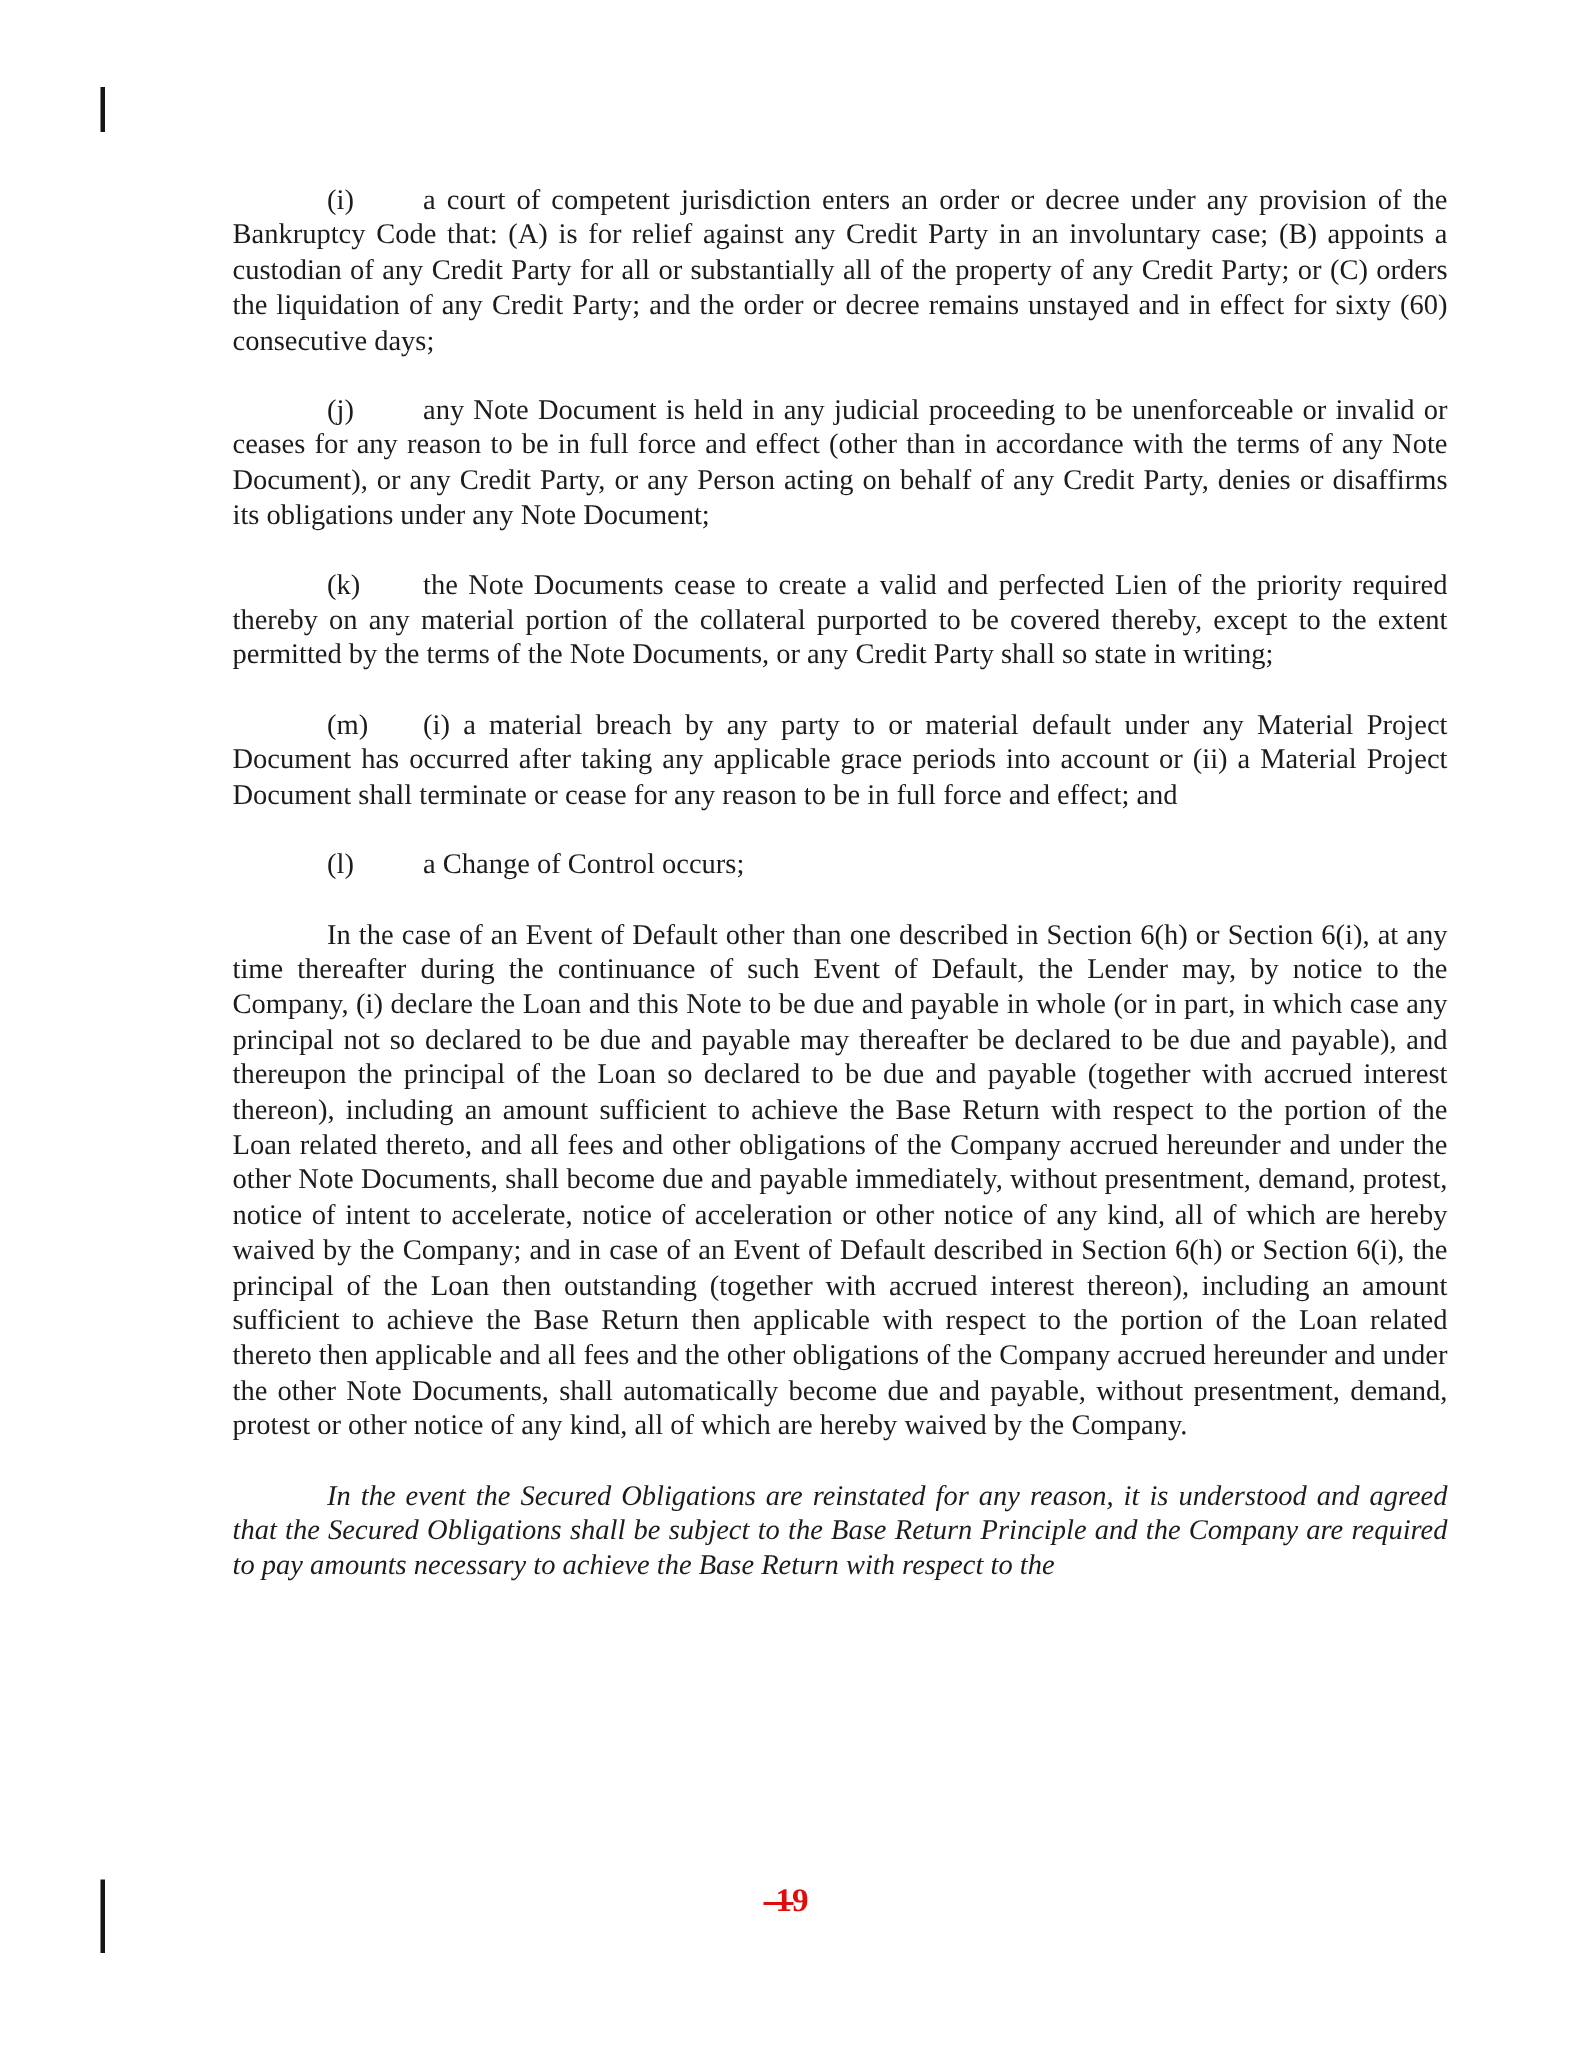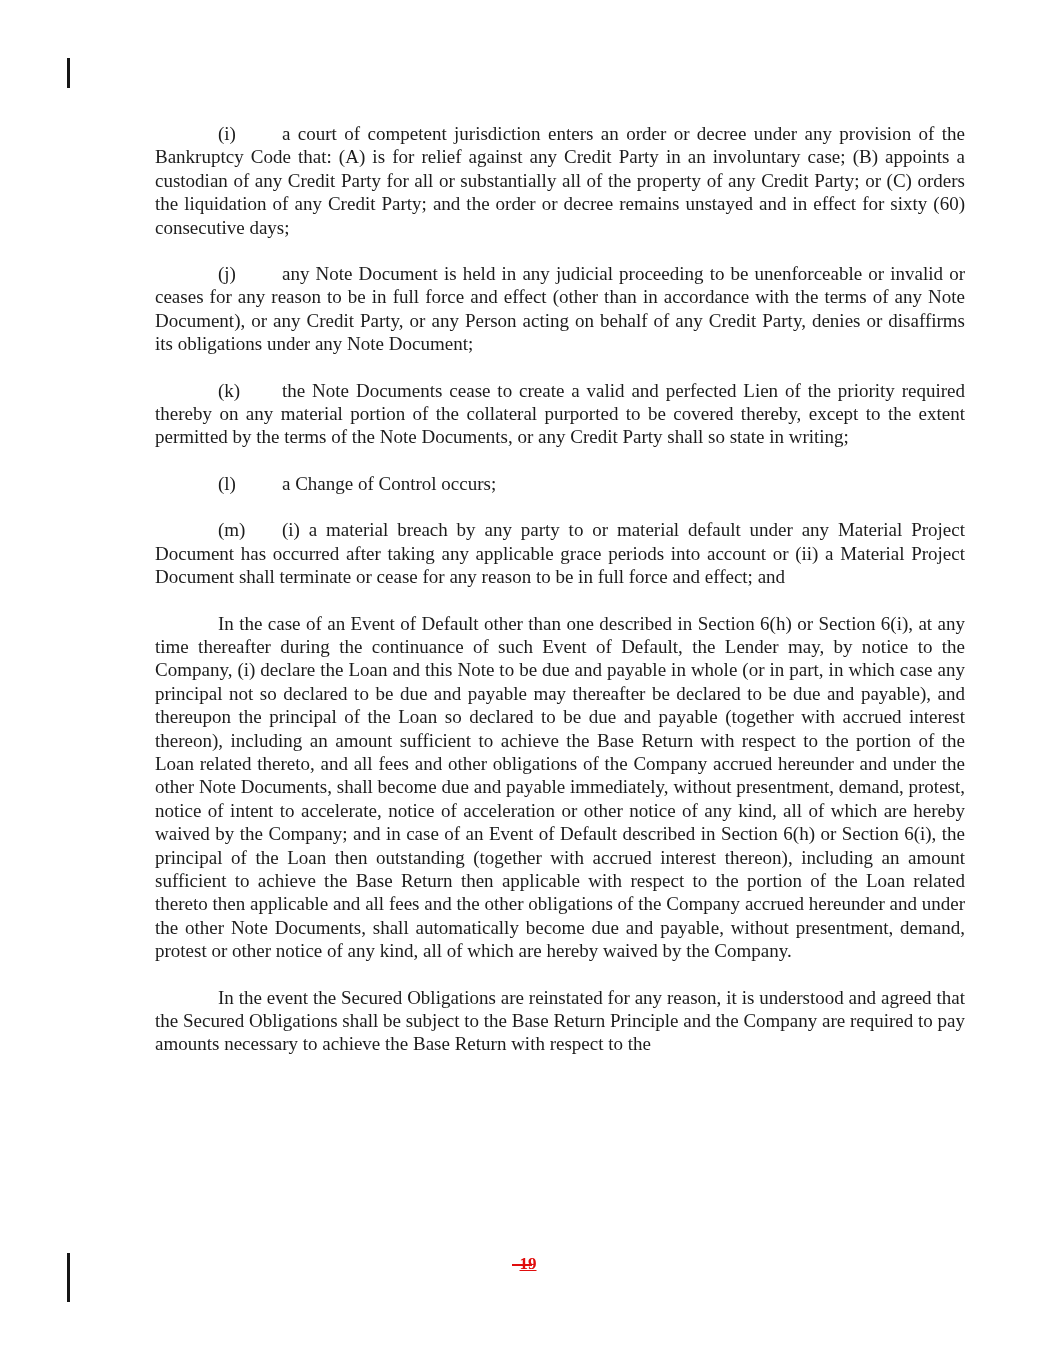--- a/index.html
+++ b/index.html
@@ -14,57 +14,56 @@
   .doc-body {
     position:absolute;
     left:123px; top:122px;
     width:810px;
     font-size:19px;
     line-height:23.4px;
     text-align:justify;
     margin-left:32px;
   }
   .para { margin:0 0 23px 0; text-indent:63px; }
-  .para:last-child { margin-bottom:0; }
+  .para:last-child { margin-bottom:0;font-style:italic; }
   .para .label { display:inline-block; width:64px; text-indent:0; }
   .run { text-decoration:none; }
   .run.u { }
   .revbar { position:absolute; width:3px; background:#161616; }
   .footer {
     position:absolute;
     left:123px; top:1254px; width:810px;
     text-align:center;
   }
   .pagenum {
     position:relative;
     display:inline-block;
     color:var(--accent,#e00d0d);
-    font-size:17px;
+    font-size:22px;
     font-weight:bold;
-    text-decoration:underline;
     padding:0 2px;
   }
   .pagenum::before {
     content:"";
     position:absolute;
     left:-6px; width:20px;
     top:52%; height:0;
     border-top:2px solid var(--accent,#e00d0d);
   }
 </style>
 </head>
 <body>
 
 <div class="page">
   <div class="doc-body" id="doc-body">
       <p class="para"><span class="label">(i)</span><span class="run">a court of competent jurisdiction enters an order or decree under any provision of the Bankruptcy Code that: (A) is for relief against any Credit Party in an involuntary case; (B) appoints a custodian of any Credit Party for all or substantially all of the property of any Credit Party; or (C) orders the liquidation of any Credit Party; and the order or decree remains unstayed and in effect for sixty (60) consecutive days;</span></p>
       <p class="para"><span class="label">(j)</span><span class="run">any Note Document is held in any judicial proceeding to be unenforceable or invalid or ceases for any reason to be in full force and effect (other than in accordance with the terms of any Note Document), or any Credit Party, or any Person acting on behalf of any Credit Party, denies or disaffirms its obligations under any Note Document;</span></p>
       <p class="para"><span class="label">(k)</span><span class="run">the Note Documents cease to create a valid and perfected Lien of the priority required thereby on any material portion of the collateral purported to be covered thereby, except to the extent permitted by the terms of the Note Documents, or any Credit Party shall so state in writing;</span></p>
+      <p class="para"><span class="label">(m)</span><span class="run">(i) a material breach by any party to or material default under any Material Project Document has occurred after taking any applicable grace periods into account or (ii) a Material Project Document shall terminate or cease for any reason to be in full force and effect; and</span></p>
       <p class="para"><span class="label">(l)</span><span class="run">a Change of Control occurs;</span></p>
-      <p class="para"><span class="label">(m)</span><span class="run">(i) a material breach by any party to or material default under any Material Project Document has occurred after taking any applicable grace periods into account or (ii) a Material Project Document shall terminate or cease for any reason to be in full force and effect; and</span></p>
       <p class="para"><span class="run">In the case of an Event of Default other than one described in </span><span class="run u">Section 6(h)</span><span class="run"> or </span><span class="run u">Section 6(i)</span><span class="run">, at any time thereafter during the continuance of such Event of Default, the Lender may, by notice to the Company, (i) declare the Loan and this Note to be due and payable in whole (or in part, in which case any principal not so declared to be due and payable may thereafter be declared to be due and payable), and thereupon the principal of the Loan so declared to be due and payable (together with accrued interest thereon), including an amount sufficient to achieve the Base Return with respect to the portion of the Loan related thereto, and all fees and other obligations of the Company accrued hereunder and under the other Note Documents, shall become due and payable immediately, without presentment, demand, protest, notice of intent to accelerate, notice of acceleration or other notice of any kind, all of which are hereby waived by the Company; and in case of an Event of Default described in </span><span class="run u">Section 6(h)</span><span class="run"> or </span><span class="run u">Section 6(i)</span><span class="run">, the principal of the Loan then outstanding (together with accrued interest thereon), including an amount sufficient to achieve the Base Return then applicable with respect to the portion of the Loan related thereto then applicable and all fees and the other obligations of the Company accrued hereunder and under the other Note Documents, shall automatically become due and payable, without presentment, demand, protest or other notice of any kind, all of which are hereby waived by the Company.</span></p>
       <p class="para"><span class="run">In the event the Secured Obligations are reinstated for any reason, it is understood and agreed that the Secured Obligations shall be subject to the Base Return Principle and the Company are required to pay amounts necessary to achieve the Base Return with respect to the</span></p>
     </div>
   <div class="footer">
     <span class="pagenum">19</span>
   </div>
 <div class="revbar" style="left: 67px; top: 58px; width: 3px; height: 30px;"></div>
     <div class="revbar" style="left: 67px; top: 1253px; width: 3px; height: 49px;"></div>
   </div>
 

